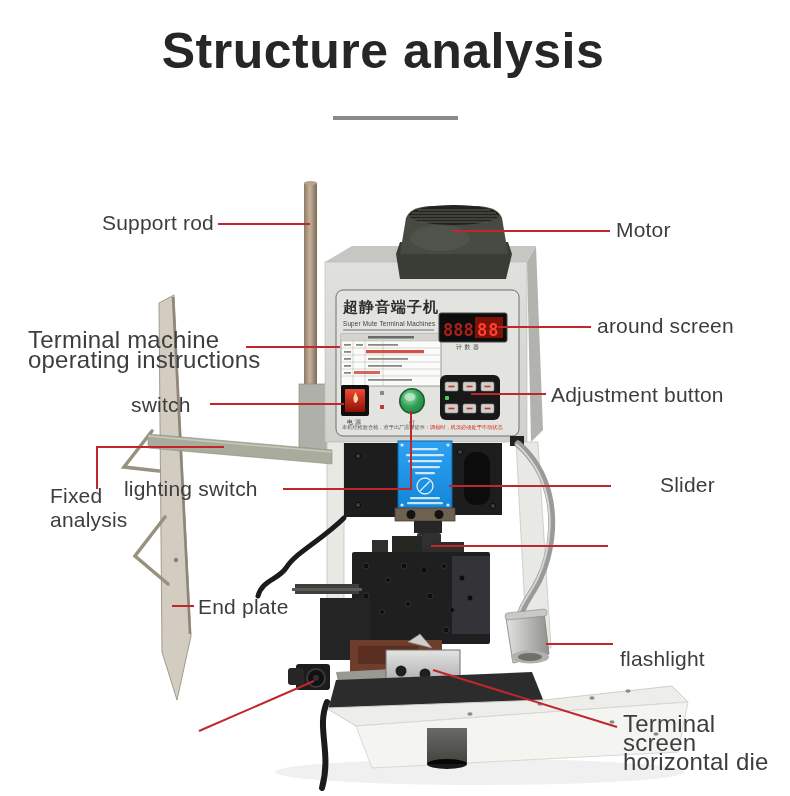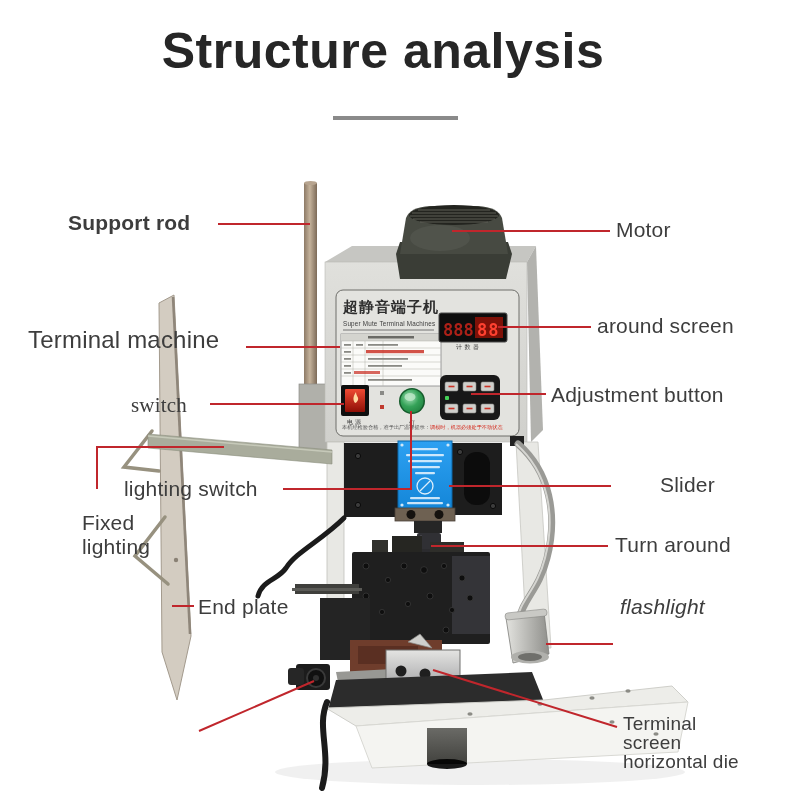--- a/index.html
+++ b/index.html
@@ -3,34 +3,34 @@
 <meta charset="utf-8">
 <style>
   html,body{margin:0;padding:0;background:#ffffff;}
   #stage{position:relative;width:790px;height:796px;background:#ffffff;overflow:hidden;
          font-family:"Liberation Sans",sans-serif;}
   #title{position:absolute;left:0;top:22px;width:766px;text-align:center;
          font-size:50px;font-weight:bold;letter-spacing:0.5px;color:#262626;}
   #title-underline{position:absolute;left:333px;top:116px;width:125px;height:4px;background:#8a8a8a;}
   svg{position:absolute;left:0;top:0;}
   .callout{position:absolute;font-size:21px;line-height:22px;color:#3d3d3d;letter-spacing:0.2px;white-space:nowrap;}
-  .c-support{left:68px;top:212px;font-weight:bold;}
+  .c-support{left:102px;top:212px;}
   .c-motor{left:616px;top:219px;text-align:right;}
   .c-instructions{left:28px;top:330px;font-size:24px;line-height:20px;}
   .c-display{left:597px;top:315px;}
-  .c-switch{left:131px;top:394px;font-family:Liberation Serif, serif;}
+  .c-switch{left:131px;top:394px;}
   .c-adjust{left:551px;top:384px;}
   .c-lighting{left:124px;top:478px;}
-  .c-fixed{left:50px;top:511px;line-height:24px;margin-left:32px;}
+  .c-fixed{left:50px;top:484px;line-height:24px;}
   .c-slider{left:618px;top:474px;margin-left:42px;}
   .c-turn{left:615px;top:534px;}
   .c-endplate{left:198px;top:596px;}
-  .c-flash{left:620px;top:596px;font-style:italic;}
+  .c-flash{left:620px;top:648px;}
   .c-clamp{left:88px;top:711px;line-height:25px;}
-  .c-die{left:623px;top:714px;font-size:19px;line-height:19px;}
+  .c-die{left:623px;top:714px;font-size:24px;line-height:19px;}
 </style>
 </head>
 <body>
 
 <div id="stage">
 
   <div id="title">Structure analysis</div>
   <div id="title-underline"></div>
 
   <svg width="790" height="796" viewBox="0 0 790 796">
@@ -338,31 +338,31 @@
       <path d="M546,644 H613"></path>
       <path d="M199,731 L314,681"></path>
       <path d="M433,670 L617,727"></path>
     </g>
   </svg>
 
   <div class="callout c-support">Support rod</div>
   <div class="callout c-motor">Motor</div>
   <div class="callout c-instructions">
     <div>Terminal machine</div>
+    <div>operating instructions</div>
   </div>
   <div class="callout c-display">around screen</div>
   <div class="callout c-switch">switch</div>
   <div class="callout c-lighting">lighting switch</div>
   <div class="callout c-adjust">Adjustment button</div>
   <div class="callout c-fixed">
     <div>Fixed</div>
-    <div>lighting</div>
+    <div>analysis</div>
   </div>
   <div class="callout c-slider">Slider</div>
-  <div class="callout c-turn">Turn around</div>
   <div class="callout c-endplate">End plate</div>
   <div class="callout c-flash">flashlight</div>
   <div class="callout c-die">
     <div>Terminal</div>
     <div>screen</div>
     <div>horizontal die</div>
   </div>
 
 </div>
 

